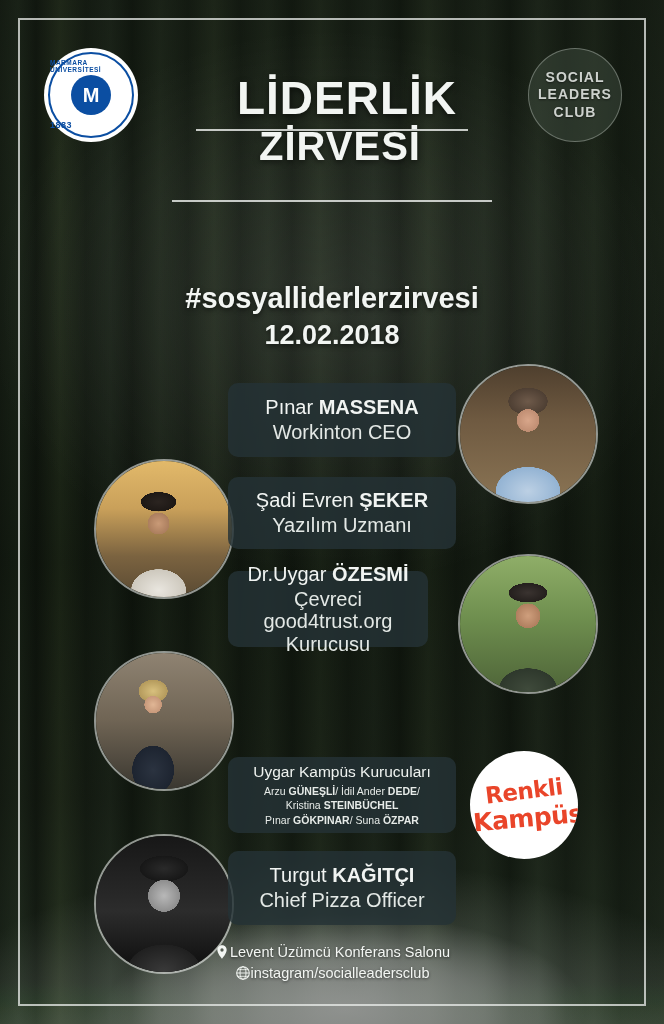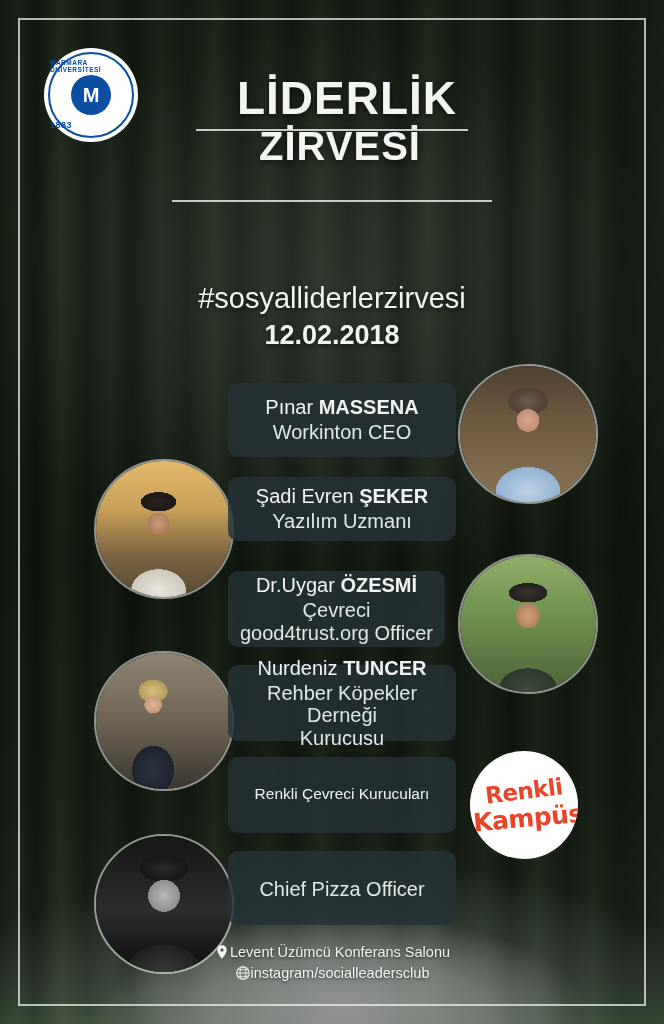--- a/index.html
+++ b/index.html
@@ -123,21 +123,21 @@
     background: rgba(240,243,240,.8);
   }
   .rule.r1 { top: 129px; left: 196px; right: 196px; }
   .rule.r2 { top: 200px; left: 172px; right: 172px; }
 
   .hashtag {
     position: absolute;
     left: 0; right: 0; top: 282px;
     text-align: center;
     color: #f2f5f2;
-    font-weight: normal;
+    font-weight: bold;
     font-size: 29px;
     text-shadow: 0 2px 5px rgba(0,0,0,.55);
   }
   .date {
     position: absolute;
     left: 0; right: 0; top: 320px;
     text-align: center;
     color: #f2f5f2;
     font-weight: bold;
     font-size: 27px;
@@ -262,20 +262,25 @@
   <div id="content">
 
     <div class="logo-marmara">
       <div class="ring">
         <div class="topcurve">MARMARA ÜNİVERSİTESİ</div>
         <div class="inner">M</div>
         <div class="botyear">1883</div>
       </div>
     </div>
 
+    <div class="logo-slc">
+      <span>SOCIAL</span>
+      <span>LEADERS</span>
+      <span>CLUB</span>
+    </div>
 
     <div class="title">
       <span class="l1">LİDERLİK</span>
       <span class="l3">ZİRVESİ</span>
     </div>
     <div class="rule r1"></div>
     <div class="rule r2"></div>
 
     <div class="hashtag">#sosyalliderlerzirvesi</div>
     <div class="date">12.02.2018</div>
@@ -287,74 +292,79 @@
       <div class="name">
         <span>Pınar</span>
         <b>MASSENA</b>
       </div>
       <div class="role">Workinton CEO</div>
     </div>
 
     <div class="photo p-seker" style="left:94px; top:459px; width:140px; height:140px;">
       <div class="img"></div>
     </div>
-    <div class="card" style="left:228px; top:477px; width:228px; height:64px;">
+    <div class="card" style="left:228px; top:477px; width:228px; height:72px;">
       <div class="name">
         <span>Şadi Evren</span>
         <b>ŞEKER</b>
       </div>
       <div class="role">Yazılım Uzmanı</div>
     </div>
 
     <div class="photo p-ozesmi" style="left:458px; top:554px; width:140px; height:140px;">
       <div class="img"></div>
     </div>
-    <div class="card" style="left:228px; top:571px; width:217px; height:76px;">
+    <div class="card" style="left:228px; top:571px; width:200px; height:76px;">
       <div class="name">
         <span>Dr.Uygar</span>
         <b>ÖZESMİ</b>
       </div>
       <div class="role">
         <span class="l">Çevreci</span>
-        <span class="l">good4trust.org Officer</span>
+        <span class="l">good4trust.org Kurucusu</span>
       </div>
     </div>
 
     <div class="photo p-tuncer" style="left:94px; top:651px; width:140px; height:140px;">
       <div class="img"></div>
-    </div>
-    <div class="card" style="left:228px; top:665px; width:228px; height:76px;">
-      <div class="name">
-        <span>Nurdeniz</span>
-        <b>TUNCER</b>
-      </div>
-      <div class="role">
-        <span class="l">Rehber Köpekler Derneği</span>
-        <span class="l">Kurucusu</span>
-      </div>
     </div>
 
     <div class="logo-renkli" style="left:470px; top:751px;">
       <div class="rk1">Renkli</div>
       <div class="rk2">Kampüs</div>
       <div class="dots">
         
         
         
         
       </div>
     </div>
     <div class="card renkli" style="left:228px; top:757px; width:228px; height:76px;">
-      <div class="title-line">Renkli Çevreci Kurucuları</div>
+      <div class="title-line">Uygar Kampüs Kurucuları</div>
+      <div class="sub">
+        <div>
+          <span>Arzu </span><b>GÜNEŞLİ</b><span>/ İdil Ander </span><b>DEDE</b><span>/</span>
+        </div>
+        <div>
+          <span>Kristina </span><b>STEINBÜCHEL</b>
+        </div>
+        <div>
+          <span>Pınar </span><b>GÖKPINAR</b><span>/ Suna </span><b>ÖZPAR</b>
+        </div>
+      </div>
     </div>
 
     <div class="photo p-kagitci" style="left:94px; top:834px; width:140px; height:140px;">
       <div class="img"></div>
     </div>
     <div class="card" style="left:228px; top:851px; width:228px; height:74px;">
+      <div class="name">
+        <span>Turgut</span>
+        <b>KAĞITÇI</b>
+      </div>
       <div class="role">Chief Pizza Officer</div>
     </div>
 
     <div class="footer">
       <div class="line">
         <svg class="ficon" viewBox="0 0 24 24">
           <path d="M12 2C8.1 2 5 5.1 5 9c0 5.2 7 13 7 13s7-7.8 7-13c0-3.9-3.1-7-7-7zm0 9.5A2.5 2.5 0 1 1 12 6.5a2.5 2.5 0 0 1 0 5z" fill="#f3f6f3"></path>
         </svg>
         <span>Levent Üzümcü Konferans Salonu</span>
       </div>

